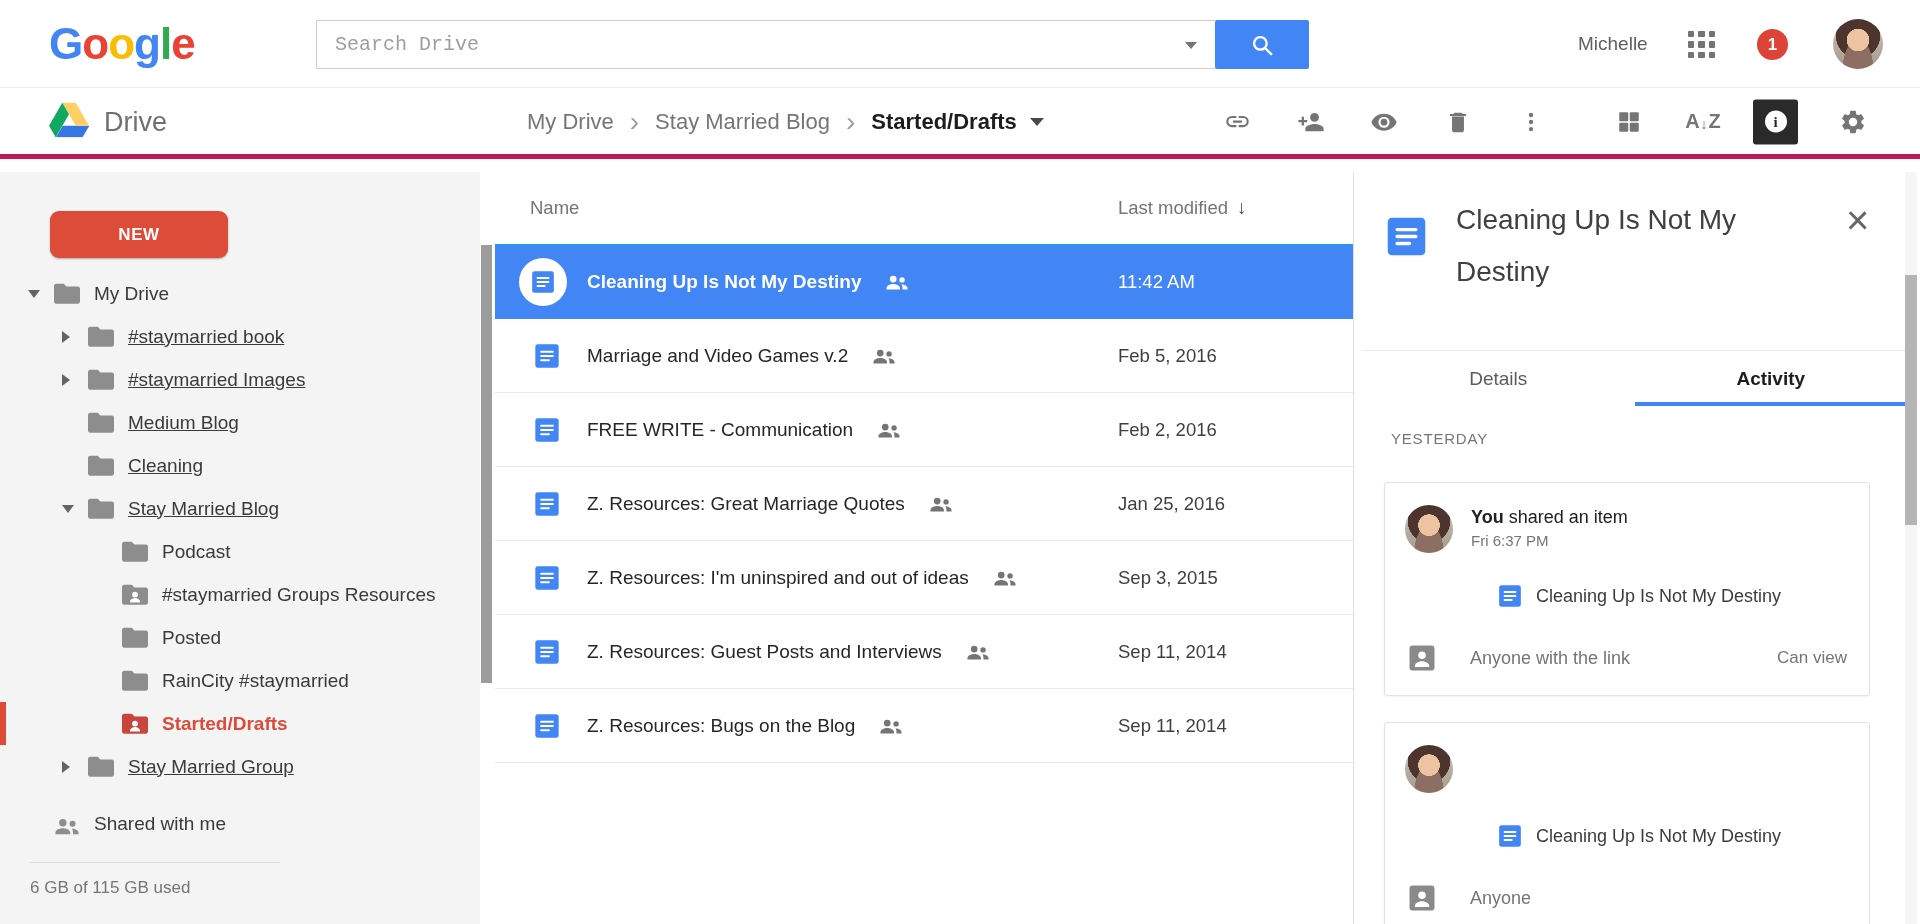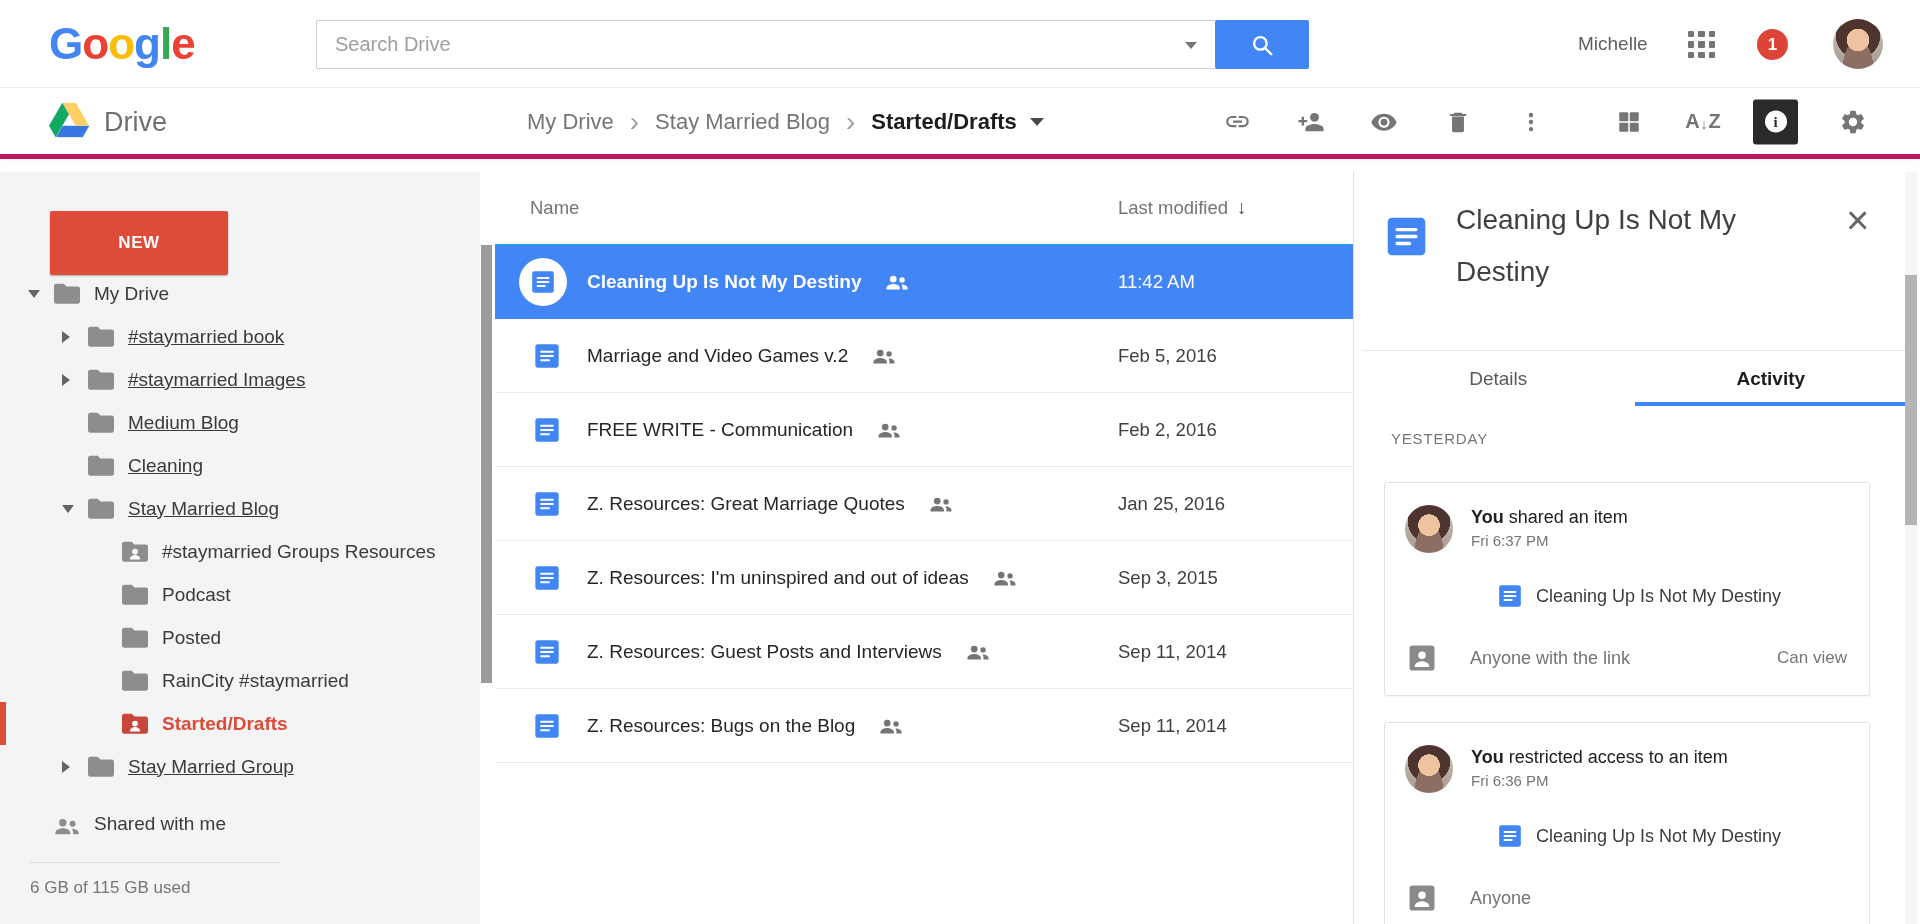--- a/index.html
+++ b/index.html
@@ -6,21 +6,21 @@
   html,body { width:1920px; height:924px; }
   body {
     position:relative; overflow:hidden; background:#fff;
     font-family:"Liberation Sans","DejaVu Sans",sans-serif; color:#3c3c3c;
   }
   
   .topbar { position:absolute; top:0; left:0; width:1920px; height:88px; background:#fff; border-bottom:1px solid #ececec; z-index:6; }
   .google-logo { position:absolute; left:49px; top:50%; transform:translateY(-50%); font-size:44px; font-weight:bold; letter-spacing:-1px; cursor:pointer; }
   .search-wrap { position:absolute; left:316px; top:20px; height:49px; display:flex; }
   .search-box { width:899px; height:49px; border:1px solid #cfcfcf; border-right:none; border-radius:2px 0 0 2px; background:#fff; position:relative; display:flex; align-items:center; }
-  .search-box input { border:none; outline:none; flex:1; height:100%; font-size:20px; color:#444; padding:0 56px 0 18px; background:transparent; font-family:Liberation Sans, sans-serif; }
+  .search-box input { border:none; outline:none; flex:1; height:100%; font-size:20px; color:#444; padding:0 56px 0 18px; background:transparent; font-family:Liberation Mono, monospace; }
   .search-box input::placeholder { color:#9e9e9e; }
   .search-caret { position:absolute; right:18px; top:50%; margin-top:-3px; width:0; height:0; border-left:6px solid transparent; border-right:6px solid transparent; border-top:7px solid #757575; cursor:pointer; }
   .search-btn { width:94px; height:49px; background:#4285f4; border:none; border-radius:2px; display:flex; align-items:center; justify-content:center; cursor:pointer; }
   .user-name { position:absolute; left:1578px; top:50%; transform:translateY(-50%); font-size:19px; color:#5f5f5f; cursor:pointer; }
   .apps-icon { position:absolute; left:1688px; top:31px; width:27px; height:27px; display:grid; grid-template-columns:repeat(3,1fr); gap:4px; cursor:pointer; }
   .apps-icon span { background:#747474; border-radius:1px; }
   .notif { position:absolute; left:1757px; top:29px; width:31px; height:31px; border-radius:50%; background:#db4437; color:#fff; font-size:17px; font-weight:bold; display:flex; align-items:center; justify-content:center; cursor:pointer; }
   .avatar {
     border-radius:50%;
     background:
@@ -46,21 +46,21 @@
   .tb-info { left:1753px; width:45px; height:45px; background:#2a2a2a; border-radius:3px; }
   .info-circle { width:22px; height:22px; background:#fff; border-radius:50%; color:#2a2a2a; font-weight:bold; font-size:15px; display:flex; align-items:center; justify-content:center; font-family:"Liberation Serif","DejaVu Serif",serif; }
   .az-letter { font-size:20px; font-weight:bold; color:#757575; }
   .az-arrow { font-size:14px; color:#757575; margin:0 1px; transform:translateY(2px); }
 
   
   .content { position:absolute; top:172px; left:0; width:1920px; bottom:0; background:#fff; overflow:hidden; }
 
   
   .sidebar { position:absolute; left:0; top:0; width:480px; height:100%; background:#f4f4f4; }
-  .new-btn { position:absolute; left:50px; top:39px; width:178px; height:64px; background:#dd4b39; color:#fff; font-size:17px; font-weight:bold; letter-spacing:.6px; border:none; border-radius:2px; box-shadow:0 1px 2px rgba(0,0,0,.3); cursor:pointer; font-family:inherit; }
+  .new-btn { position:absolute; left:50px; top:39px; width:178px; height:47px; background:#dd4b39; color:#fff; font-size:17px; font-weight:bold; letter-spacing:.6px; border:none; border-radius:9px; box-shadow:0 1px 2px rgba(0,0,0,.3); cursor:pointer; font-family:inherit; }
   .tree { position:absolute; left:0; top:100px; width:100%; }
   .tree-item { position:relative; height:43px; display:flex; align-items:center; cursor:pointer; color:#3a3a3a; font-size:19px; }
   .tree-item.lvl0 { padding-left:28px; }
   .tree-item.lvl1 { padding-left:62px;text-decoration:underline; }
   .tree-item.lvl2 { padding-left:96px; }
   .tree-item.spaced { margin-top:14px; }
   .tree-caret { width:26px; height:16px; display:flex; align-items:center; flex:none; }
   .tree-caret.down::before { content:""; width:0; height:0; border-left:6px solid transparent; border-right:6px solid transparent; border-top:8px solid #646464; }
   .tree-caret.right::before { content:""; width:0; height:0; border-top:6px solid transparent; border-bottom:6px solid transparent; border-left:8px solid #646464; }
   .tree-icon { width:26px; height:22px; margin-right:14px; color:#8d8d8d; position:relative; flex:none; }
@@ -301,40 +301,40 @@
     <span class="tree-icon ic-folder">
       <svg class="svg-folder" viewBox="0 0 24 20">
               <path fill="currentColor" d="M0 2.5C0 1.4.9.5 2 .5h7l2.5 2.5H22c1.1 0 2 .9 2 2V17c0 1.1-.9 2-2 2H2c-1.1 0-2-.9-2-2z"></path>
             </svg>
 
     </span>
     <span class="tree-label">Stay Married Blog</span>
   </div>
         <div class="tree-item lvl2">
     <span class="tree-caret none"></span>
+    <span class="tree-icon ic-folder">
+      <svg class="svg-folder" viewBox="0 0 24 20">
+              <path fill="currentColor" d="M0 2.5C0 1.4.9.5 2 .5h7l2.5 2.5H22c1.1 0 2 .9 2 2V17c0 1.1-.9 2-2 2H2c-1.1 0-2-.9-2-2z"></path>
+            </svg>
+
+    </span>
+    <span class="tree-label">Podcast</span>
+  </div>
+        <div class="tree-item lvl2">
+    <span class="tree-caret none"></span>
     <span class="tree-icon ic-folder-shared">
 
       <svg class="svg-folder-shared" viewBox="0 0 24 20">
               <path fill="currentColor" d="M0 2.5C0 1.4.9.5 2 .5h7l2.5 2.5H22c1.1 0 2 .9 2 2V17c0 1.1-.9 2-2 2H2c-1.1 0-2-.9-2-2z"></path>
               <circle cx="12" cy="9.6" r="2.7" fill="#fff"></circle>
               <path fill="#fff" d="M7.4 16.2c0-2.5 3.1-3.5 4.6-3.5s4.6 1 4.6 3.5v.7H7.4z"></path>
             </svg>
 
     </span>
     <span class="tree-label">#staymarried Groups Resources</span>
-  </div>
-        <div class="tree-item lvl2">
-    <span class="tree-caret none"></span>
-    <span class="tree-icon ic-folder">
-      <svg class="svg-folder" viewBox="0 0 24 20">
-              <path fill="currentColor" d="M0 2.5C0 1.4.9.5 2 .5h7l2.5 2.5H22c1.1 0 2 .9 2 2V17c0 1.1-.9 2-2 2H2c-1.1 0-2-.9-2-2z"></path>
-            </svg>
-
-    </span>
-    <span class="tree-label">Podcast</span>
   </div>
         <div class="tree-item lvl2">
     <span class="tree-caret none"></span>
     <span class="tree-icon ic-folder">
       <svg class="svg-folder" viewBox="0 0 24 20">
               <path fill="currentColor" d="M0 2.5C0 1.4.9.5 2 .5h7l2.5 2.5H22c1.1 0 2 .9 2 2V17c0 1.1-.9 2-2 2H2c-1.1 0-2-.9-2-2z"></path>
             </svg>
 
     </span>
     <span class="tree-label">Posted</span>
@@ -573,24 +573,20 @@
                 <path d="M6.2 18.4c0-2.7 3.8-3.9 5.8-3.9s5.8 1.2 5.8 3.9v.8H6.2z" fill="#fff"></path>
               </svg>
       </span>
       <span class="access-who">Anyone with the link</span>
       <span class="access-level">Can view</span>
     </div>
   </div>
         <div class="card">
     <div class="card-head">
       <div class="avatar"></div>
-      <div class="card-head-text" able="false">
-        <div class="card-action"><b>You</b><span> restricted access to an item</span></div>
-        <div class="card-time">Fri 6:36 PM</div>
-      </div>
     </div>
     <div class="card-target">
       <svg viewBox="0 0 24 24">
               <rect x="2" y="2" width="20" height="20" rx="2.2" fill="#4285f4"></rect>
               <path d="M7 8.3h10M7 12h10M7 15.7h6.6" stroke="#fff" stroke-width="1.8" stroke-linecap="round" fill="none"></path>
             </svg>
       <span class="target-name">Cleaning Up Is Not My Destiny</span>
     </div>
     <div class="card-access">
       <span class="access-icon">

